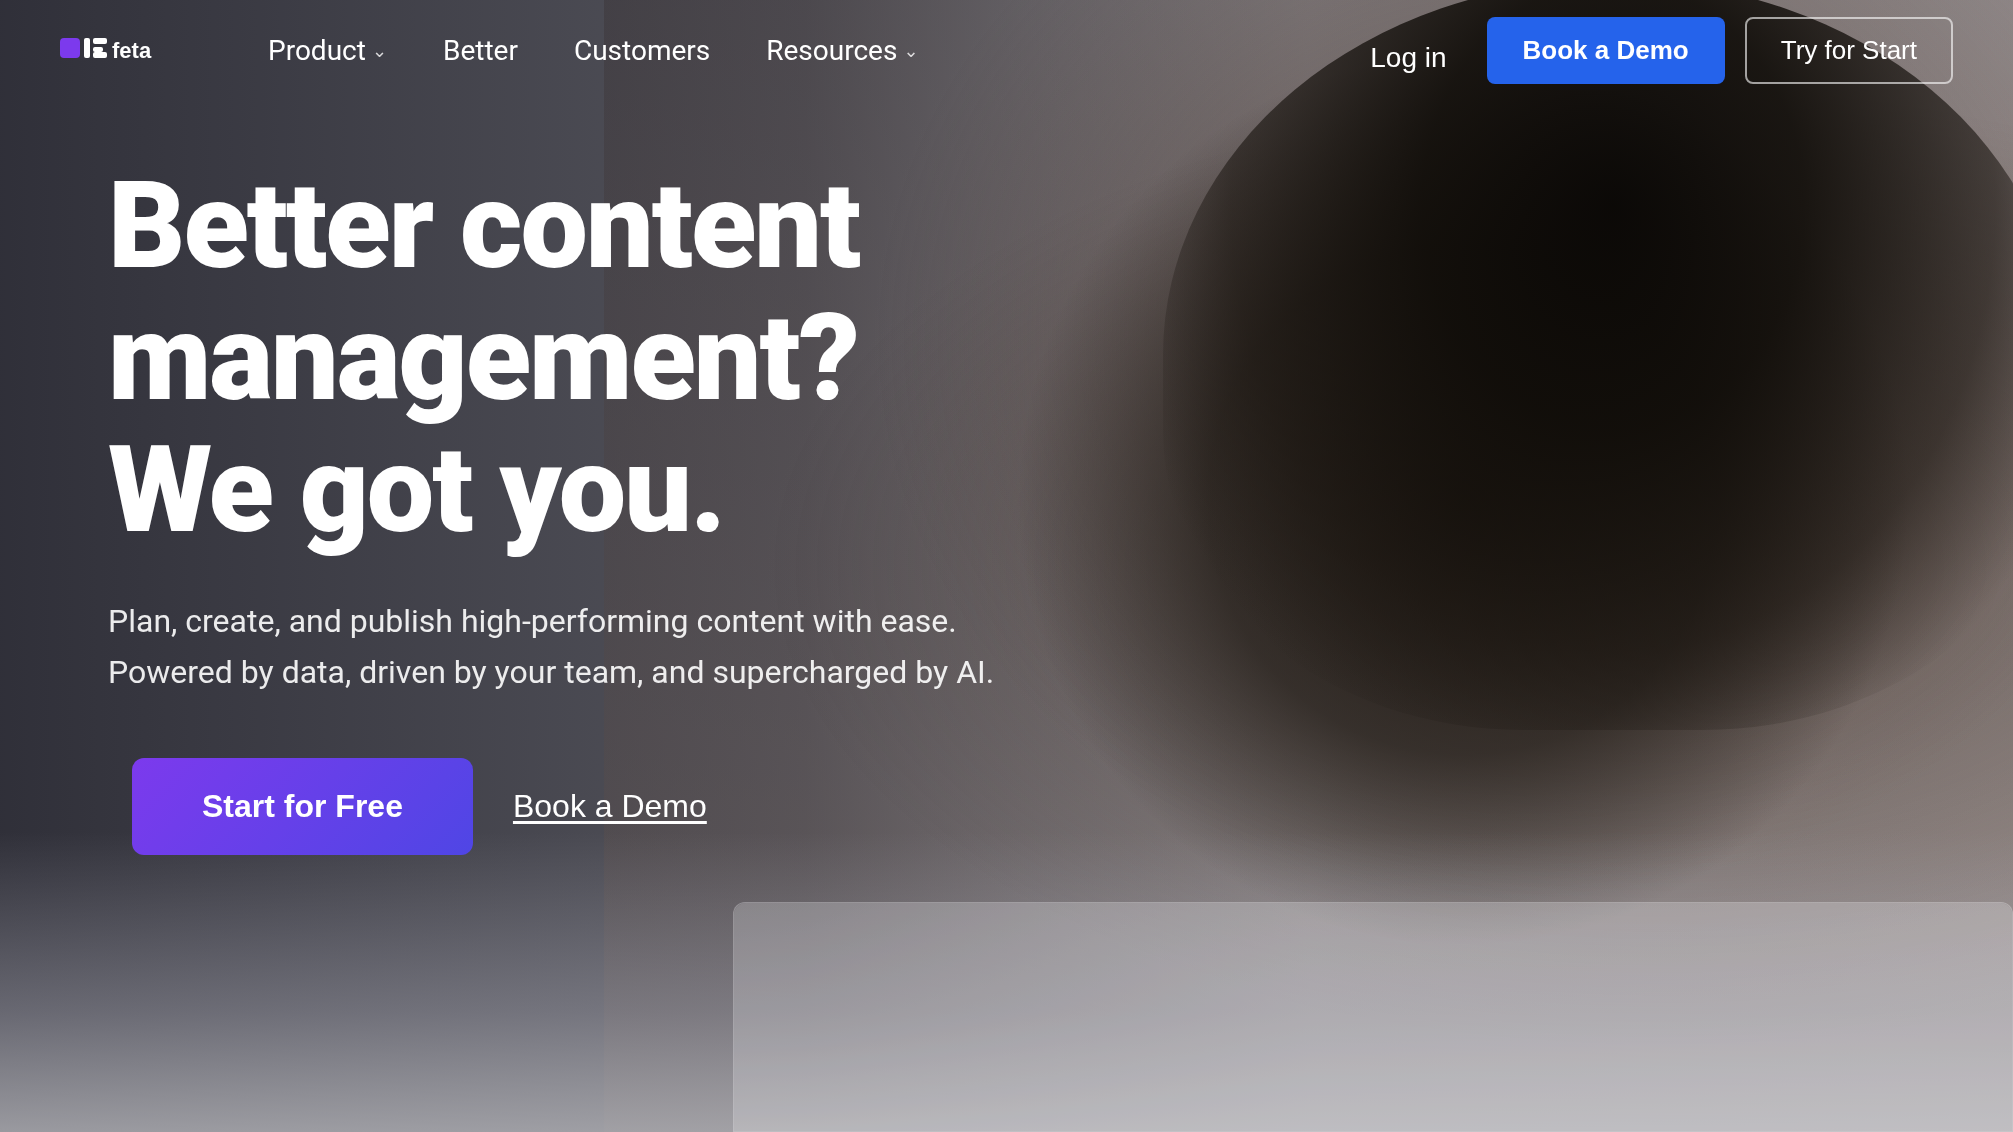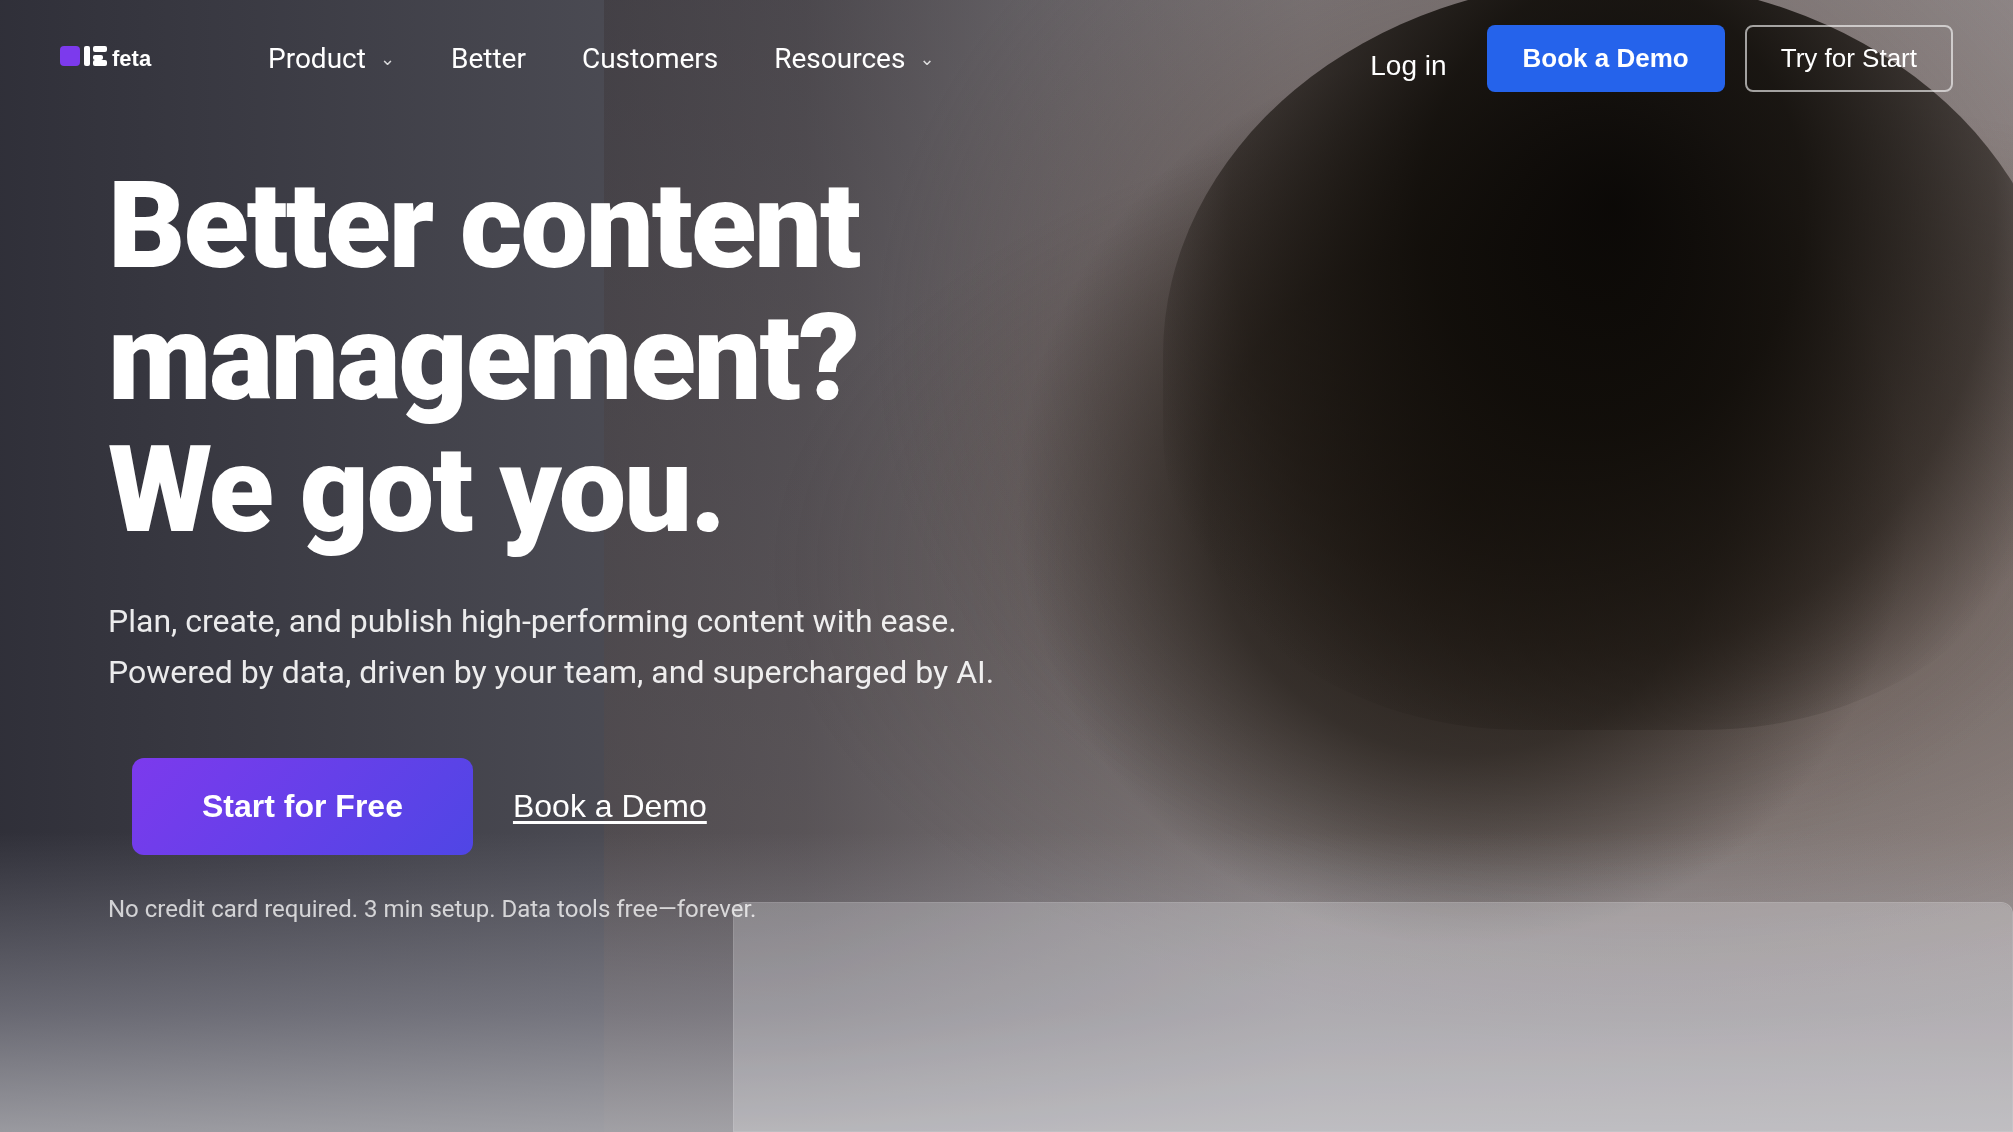--- a/index.html
+++ b/index.html
@@ -78,21 +78,21 @@
       left: 0;
       width: 100%;
       height: 300px;
       background: linear-gradient(to bottom, transparent, rgba(160, 160, 170, 0.5) 60%, rgba(180, 180, 185, 0.8) 100%);
       z-index: 1;
     }
 
     
     nav {
       position: absolute;
-      top: 8px;
+      top: 0;
       left: 0;
       width: 100%;
       height: 100px;
       display: flex;
       align-items: center;
       justify-content: space-between;
       padding: 8px 60px;
       z-index: 10;
     }
 
@@ -119,21 +119,21 @@
 
     .nav-link {
       color: white;
       text-decoration: none;
       font-size: 28px;
       font-weight: 400;
       padding: 10px 28px;
       cursor: pointer;
       display: flex;
       align-items: center;
-      gap: 14px;
+      gap: 6px;
     }
 
     .nav-link .chevron {
       font-size: 18px;
       opacity: 0.8;
     }
 
     .nav-right {
       display: flex;
       align-items: flex-end;
@@ -312,18 +312,17 @@
   <p class="hero-subtitle">
     <span>Plan, create, and publish high-performing content with ease.</span><br>
     <span>Powered by data, driven by your team, and supercharged by AI.</span>
   </p>
 
   <div class="hero-buttons">
     <button class="btn-start-free">Start for Free</button>
     <button class="btn-book-demo-hero">Book a Demo</button>
   </div>
 
-  <p class="hero-note">No credit card required. 3 min setup. Data tools free—forever.</p>
 </div>
 
 <div class="dashboard-preview">
   <div class="dashboard-inner"></div>
 </div>
 
 </body></html>

